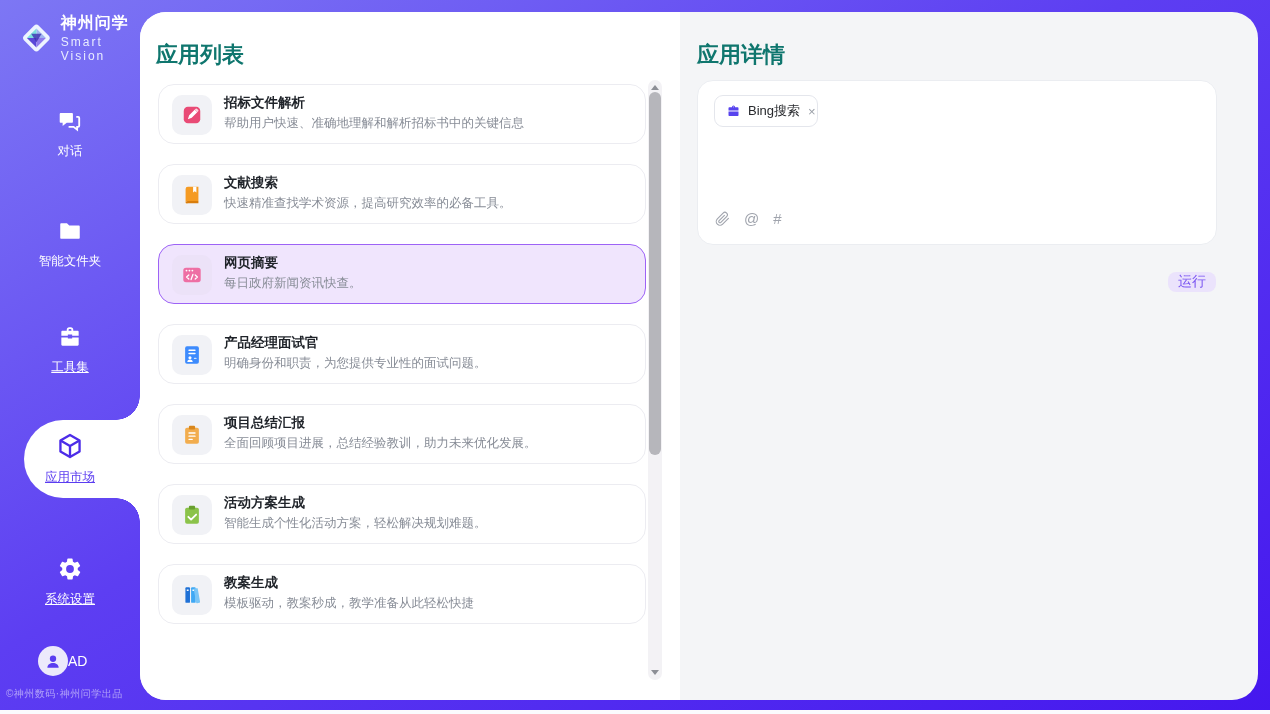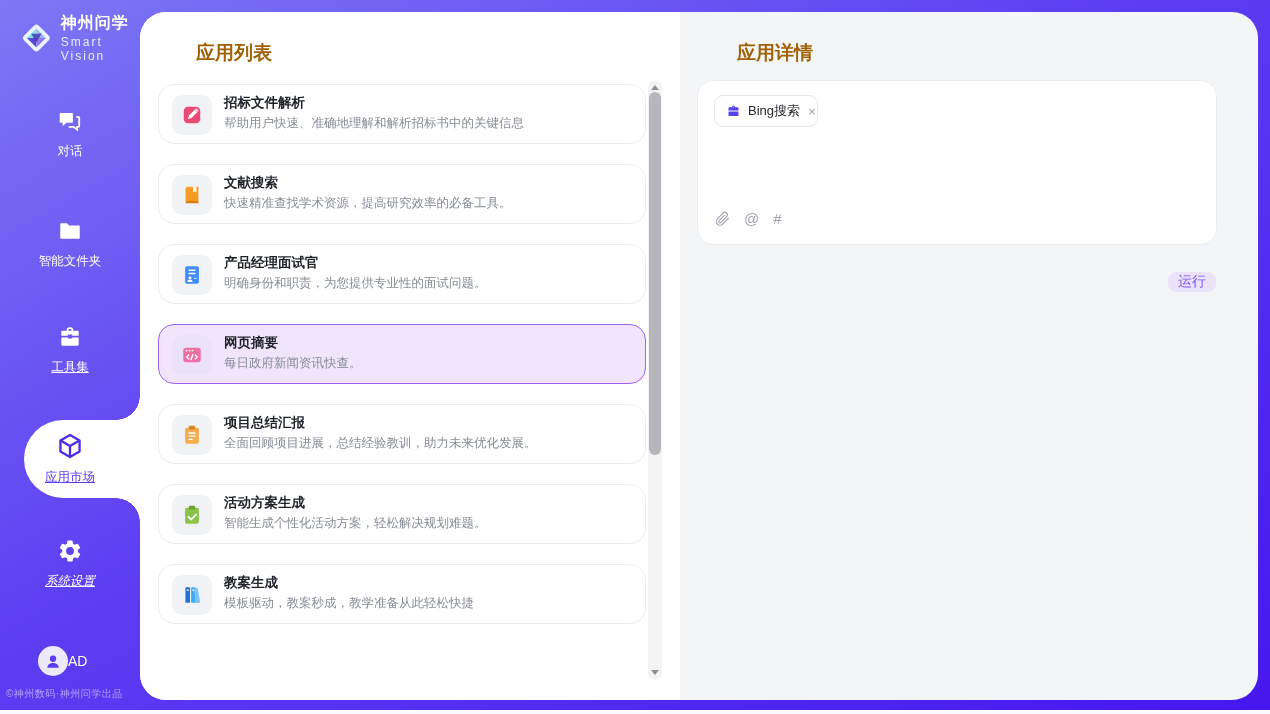--- a/index.html
+++ b/index.html
@@ -29,21 +29,21 @@
   .avatar { width:30px; height:30px; border-radius:50%; background:#ece9fb; display:flex; align-items:center; justify-content:center; }
   .user-name { color:#fff; font-size:14px; }
   .side-footer { position:absolute; left:6px; bottom:9px; color:rgba(255,255,255,0.5); font-size:10px; letter-spacing:.5px;text-align:right; }
 
   
   .content { position:absolute; left:140px; top:12px; width:1118px; height:688px;
              background:#f4f5f7; border-radius:26px; overflow:hidden; display:flex; }
 
   
   .list-panel { position:relative; width:540px; height:100%; background:#fff; flex:none; }
-  .panel-title { position:absolute; font-size:19px; font-weight:bold; color:#a16207;margin-left:40px; }
+  .panel-title { position:absolute; font-size:22px; font-weight:bold; color:#0f766e; }
   .list-panel .panel-title { left:16px; top:28px; }
   .cards { position:absolute; left:18px; top:72px; width:488px; bottom:0; overflow:hidden; }
   .card { position:relative; width:100%; height:60px; background:#fff; border:1px solid #ececf1;
           border-radius:16px; margin-bottom:20px; cursor:pointer; }
   .card.selected { background:#f0e5fd; border:1.5px solid #9d63f6; }
   .card .app-icon-box { position:absolute; left:13px; top:10px; width:40px; height:40px; border-radius:10px;
           background:#f1f2f6; display:flex; align-items:center; justify-content:center; }
   .card.selected .app-icon-box { background:#ece2f8; }
   .card .app-name { position:absolute; left:65px; top:9px; font-size:13.5px; font-weight:bold; color:#1f2329; }
   .card .app-desc { position:absolute; left:65px; top:30px; font-size:12.5px; color:#878c96; white-space:nowrap; }
@@ -105,21 +105,21 @@
         <div class="side-item" style="top: 218px;"><span><svg width="26" height="26" viewBox="0 0 24 24">
               <path d="M3 5.8c0-.6.4-1 1-1h5.2l2.1 2.1H20c.6 0 1 .4 1 1v10.3c0 .6-.4 1-1 1H4c-.6 0-1-.4-1-1V5.8z" fill="#fff"></path>
             </svg></span><span class="lbl">智能文件夹</span></div>
         <div class="side-item u" style="top: 324px;"><span><svg width="26" height="26" viewBox="0 0 24 24">
               <path d="M9 6.2V5.4A2.4 2.4 0 0111.4 3h1.2A2.4 2.4 0 0115 5.4v.8h4c.6 0 1 .4 1 1v3.6h-6v-1h-4v1H4V7.2c0-.6.4-1 1-1h4zm1.7 0h2.6v-.8a.8.8 0 00-.8-.8h-1a.8.8 0 00-.8.8v.8zM4 12.4h6v1h4v-1h6V19c0 .6-.4 1-1 1H5c-.6 0-1-.4-1-1v-6.6z" fill="#fff"></path>
             </svg></span><span class="lbl">工具集</span></div>
         <div class="side-item active u" style="top: 432px;"><span><svg width="28" height="28" viewBox="0 0 24 24">
               <path d="M12 2.5l8.2 4.7v9.6L12 21.5l-8.2-4.7V7.2L12 2.5z" fill="none" stroke="#4c2ce8" stroke-width="2" stroke-linejoin="round"></path>
               <path d="M3.9 7.3L12 12l8.1-4.7M12 21.2V12" fill="none" stroke="#4c2ce8" stroke-width="2" stroke-linejoin="round"></path>
             </svg></span><span class="lbl">应用市场</span></div>
-        <div class="side-item u" style="top: 538px; font-style: italic;"><span><svg width="26" height="26" viewBox="0 0 24 24">
+        <div class="side-item u" style="top: 556px;"><span><svg width="26" height="26" viewBox="0 0 24 24">
               <path d="M19.14 12.94c.04-.3.06-.61.06-.94s-.02-.64-.07-.94l2.03-1.58a.5.5 0 00.12-.64l-1.92-3.32a.5.5 0 00-.61-.22l-2.39.96a7.3 7.3 0 00-1.62-.94l-.36-2.54a.5.5 0 00-.5-.42h-3.84a.5.5 0 00-.5.42l-.36 2.54c-.59.24-1.13.56-1.62.94l-2.39-.96a.5.5 0 00-.61.22L2.74 8.87a.5.5 0 00.12.64l2.03 1.58c-.05.3-.09.63-.09.94s.02.64.07.94l-2.03 1.58a.5.5 0 00-.12.64l1.92 3.32c.14.24.42.34.61.22l2.39-.96c.5.38 1.03.7 1.62.94l.36 2.54c.05.24.25.42.5.42h3.84c.25 0 .46-.18.5-.42l.36-2.54c.59-.24 1.13-.56 1.62-.94l2.39.96c.23.09.47 0 .61-.22l1.92-3.32a.5.5 0 00-.12-.64l-2.01-1.58zM12 15.6a3.6 3.6 0 110-7.2 3.6 3.6 0 010 7.2z" fill="#fff"></path>
             </svg></span><span class="lbl">系统设置</span></div>
       </nav>
 
     <div class="user-row">
       <span class="avatar">
         <svg width="18" height="18" viewBox="0 0 24 24">
           <circle cx="12" cy="9" r="4.2" fill="#5b3df0"></circle>
           <path d="M4.5 21c0-4.2 3.6-6.3 7.5-6.3s7.5 2.1 7.5 6.3z" fill="#5b3df0"></path>
         </svg>
@@ -150,46 +150,46 @@
             <div class="app-icon-box">
               <svg width="22" height="22" viewBox="0 0 24 24">
                 <path d="M5 5.5A2.5 2.5 0 017.5 3H19v15.5H7.3A2.3 2.3 0 005 20.8V5.5z" fill="#f59b23"></path>
                 <path d="M5 20.8A2.3 2.3 0 017.3 18.5H19V21H7.3A2.3 2.3 0 015 20.8z" fill="#d97e0d"></path>
                 <path d="M13.2 3h3.6v6.2l-1.8-1.4-1.8 1.4V3z" fill="#fff"></path>
               </svg>
             </div>
             <div class="app-name">文献搜索</div>
             <div class="app-desc">快速精准查找学术资源，提高研究效率的必备工具。</div>
           </div>
+          <div class="card selected">
+            <div class="app-icon-box">
+              <svg width="22" height="22" viewBox="0 0 24 24">
+                <rect x="2.5" y="4" width="19" height="16" rx="3" fill="#ee6fa4"></rect>
+                <circle cx="6" cy="7.2" r="1" fill="#fff"></circle>
+                <circle cx="9.2" cy="7.2" r="1" fill="#fff"></circle>
+                <circle cx="12.4" cy="7.2" r="1" fill="#fff"></circle>
+                <path d="M8.5 12l-2.4 2.2 2.4 2.2M15.5 12l2.4 2.2-2.4 2.2M13 11.4l-2 5.6" fill="none" stroke="#fff" stroke-width="1.4" stroke-linecap="round" stroke-linejoin="round"></path>
+              </svg>
+            </div>
+            <div class="app-name">网页摘要</div>
+            <div class="app-desc">每日政府新闻资讯快查。</div>
+          </div>
           <div class="card">
             <div class="app-icon-box">
               <svg width="22" height="22" viewBox="0 0 24 24">
                 <rect x="4.5" y="2.5" width="15" height="19" rx="2" fill="#3d8bfd"></rect>
                 <rect x="8" y="6" width="8" height="1.6" rx=".8" fill="#fff"></rect>
                 <rect x="8" y="9.5" width="8" height="1.6" rx=".8" fill="#fff"></rect>
                 <circle cx="9.8" cy="15" r="1.7" fill="#fff"></circle>
                 <path d="M6.8 19.5c.3-1.7 1.6-2.6 3-2.6s2.7.9 3 2.6z" fill="#fff"></path>
                 <rect x="14" y="15" width="3" height="1.4" rx=".7" fill="#cfe3ff"></rect>
               </svg>
             </div>
             <div class="app-name">产品经理面试官</div>
             <div class="app-desc">明确身份和职责，为您提供专业性的面试问题。</div>
-          </div>
-          <div class="card selected">
-            <div class="app-icon-box">
-              <svg width="22" height="22" viewBox="0 0 24 24">
-                <rect x="2.5" y="4" width="19" height="16" rx="3" fill="#ee6fa4"></rect>
-                <circle cx="6" cy="7.2" r="1" fill="#fff"></circle>
-                <circle cx="9.2" cy="7.2" r="1" fill="#fff"></circle>
-                <circle cx="12.4" cy="7.2" r="1" fill="#fff"></circle>
-                <path d="M8.5 12l-2.4 2.2 2.4 2.2M15.5 12l2.4 2.2-2.4 2.2M13 11.4l-2 5.6" fill="none" stroke="#fff" stroke-width="1.4" stroke-linecap="round" stroke-linejoin="round"></path>
-              </svg>
-            </div>
-            <div class="app-name">网页摘要</div>
-            <div class="app-desc">每日政府新闻资讯快查。</div>
           </div>
           <div class="card">
             <div class="app-icon-box">
               <svg width="22" height="22" viewBox="0 0 24 24">
                 <rect x="4.5" y="4" width="15" height="17.5" rx="2" fill="#f2ad4e"></rect>
                 <rect x="8.6" y="2" width="6.8" height="4" rx="1.2" fill="#d9871c"></rect>
                 <rect x="8" y="9" width="8" height="1.5" rx=".75" fill="#fff"></rect>
                 <rect x="8" y="12.5" width="8" height="1.5" rx=".75" fill="#fff"></rect>
                 <rect x="8" y="16" width="5" height="1.5" rx=".75" fill="#fff"></rect>
               </svg>

